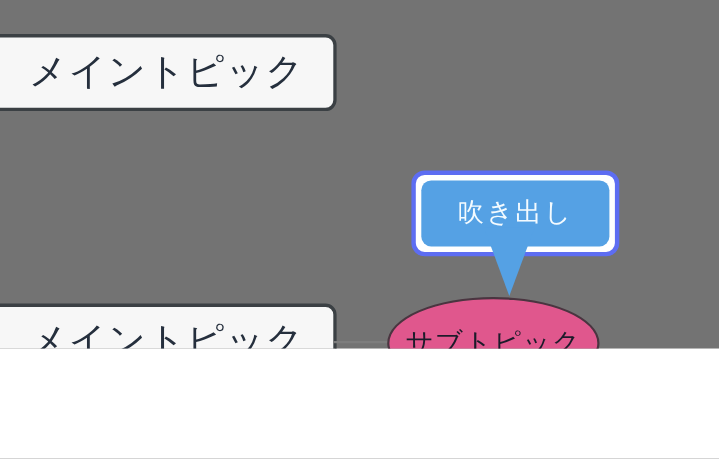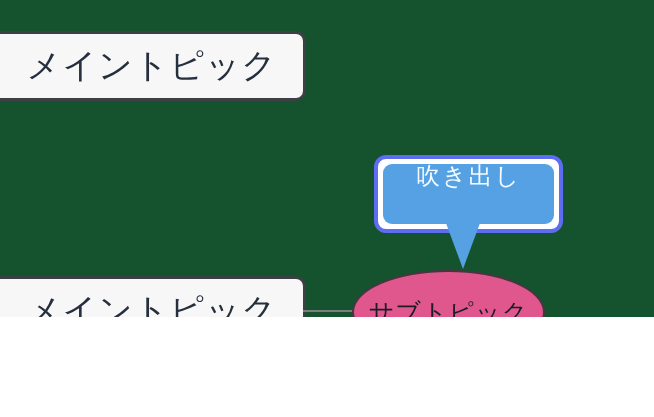--- a/index.html
+++ b/index.html
@@ -8,21 +8,21 @@
     padding: 0;
     background: #ffffff;
   }
   body {
     font-family: "Liberation Sans", sans-serif;
   }
   #canvas {
     position: relative;
     width: 654px;
     height: 317px;
-    background: #14532d;
+    background: #737373;
     overflow: hidden;
   }
 
   
   .topic-box {
     position: absolute;
     box-sizing: border-box;
     background: #f7f7f7;
     border: 3px solid #3b4044;
     border-radius: 10px;
@@ -109,21 +109,21 @@
   #callout-inner {
     position: absolute;
     left: 9px;
     top: 9px;
     right: 9px;
     bottom: 9px;
     box-sizing: border-box;
     background: #55a1e4;
     border-radius: 9px;
     display: flex;
-    align-items: flex-start;
+    align-items: center;
     justify-content: center;
     z-index: 2;
   }
   #callout-inner .callout-label {
     font-family: "Liberation Sans", "DejaVu Sans", sans-serif;
     font-size: 24px;
     line-height: 1;
     color: #f4fbff;
     white-space: nowrap;
     letter-spacing: 2px;

